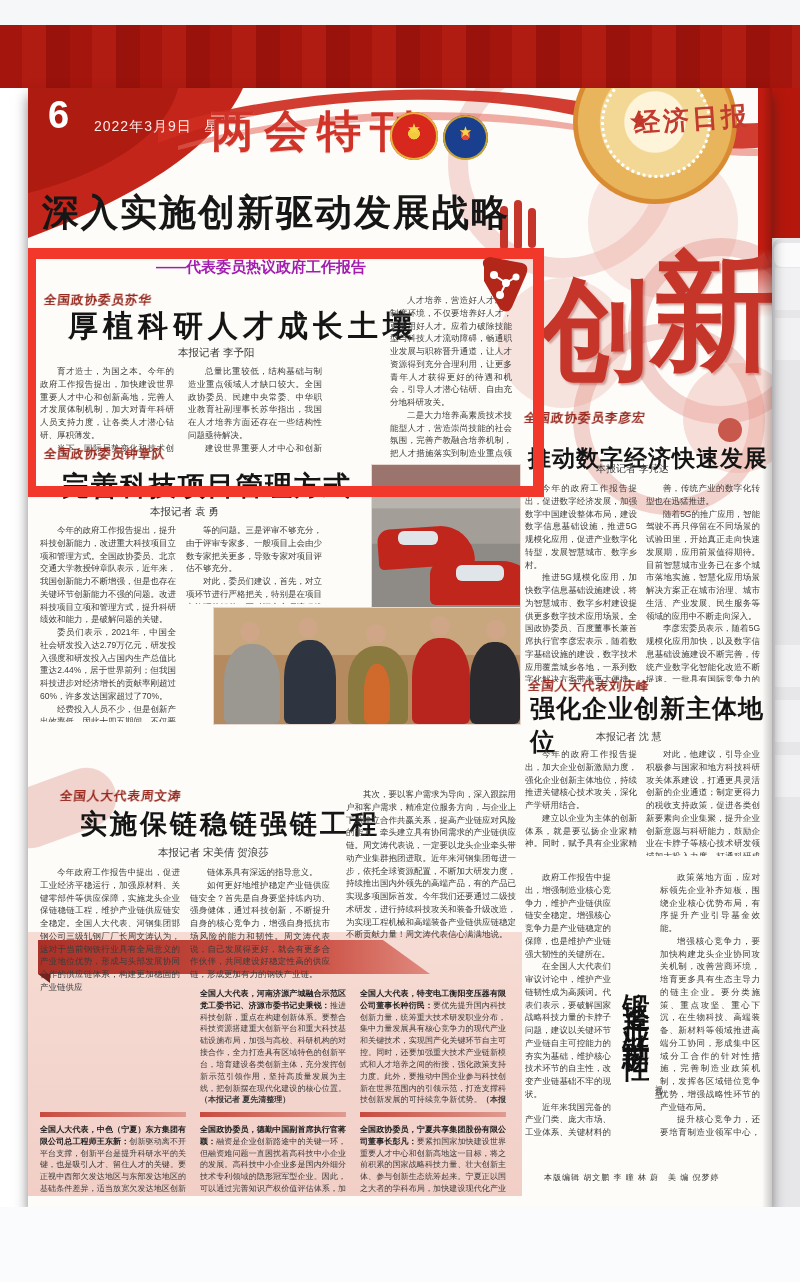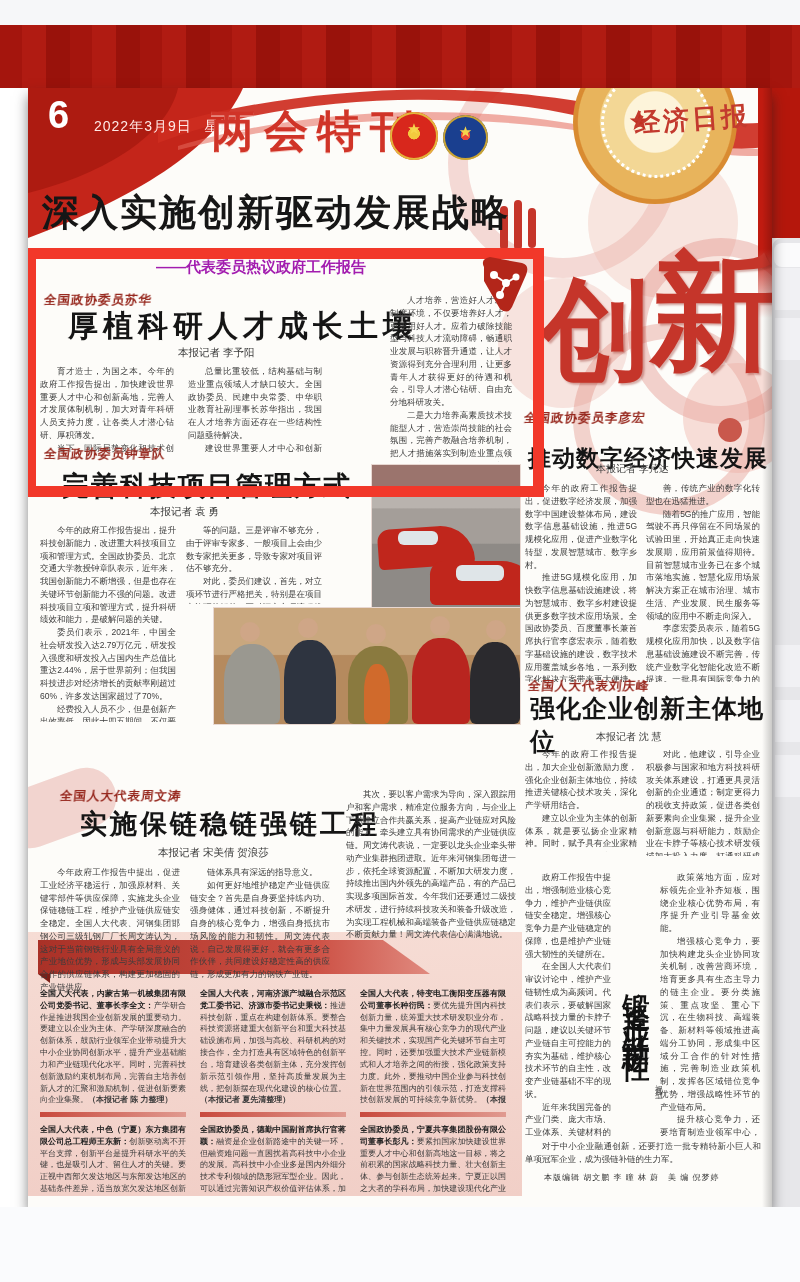--- a/index.html
+++ b/index.html
@@ -222,23 +222,20 @@
       <p>如何更好地维护稳定产业链供应链安全？首先是自身要坚持练内功、强身健体，通过科技创新，不断提升自身的核心竞争力，增强自身抵抗市场风险的能力和韧性。周文涛代表说，自己发展得更好，就会有更多合作伙伴，共同建设好稳定性高的供应链，形成更加有力的钢铁产业链。</p>
     </div>
   <div class="abs col" style="left:318px;top:700px;width:170px;height:226px;">
       <p>其次，要以客户需求为导向，深入跟踪用户和客户需求，精准定位服务方向，与企业上下游建立合作共赢关系，提高产业链应对风险的能力，牵头建立具有协同需求的产业链供应链。周文涛代表说，一定要以龙头企业牵头带动产业集群抱团进取。近年来河钢集团每进一步，依托全球资源配置，不断加大研发力度，持续推出国内外领先的高端产品，有的产品已实现多项国际首发。今年我们还要通过二级技术研发，进行持续科技攻关和装备升级改造，为实现工程机械和高端装备产业链供应链稳定不断贡献力量！周文涛代表信心满满地说。</p>
     </div>
 
   <div class="abs pink-panel">
     <div class="ribbon"></div>
     <div class="fold"></div>
     <div class="ribbon-t">代表委员话创新</div>
-    <div class="quote" style="left:12px;top:56px;width:146px;height:118px;">
-      <b>全国人大代表，内蒙古第一机械集团有限公司党委书记、董事长李全文：</b><span>产学研合作是推进我国企业创新发展的重要动力。要建立以企业为主体、产学研深度融合的创新体系，鼓励行业领军企业带动提升大中小企业协同创新水平，提升产业基础能力和产业链现代化水平。同时，完善科技创新激励约束机制布局，完善自主培养创新人才的汇聚和激励机制，促进创新要素向企业集聚。</span><span class="credit">（本报记者 陈 力整理）</span>
-    </div>
     <div class="quote" style="left:172px;top:56px;width:146px;height:118px;">
       <b>全国人大代表，河南济源产城融合示范区党工委书记、济源市委书记史秉锐：</b><span>推进科技创新，重点在构建创新体系。要整合科技资源搭建重大创新平台和重大科技基础设施布局，加强与高校、科研机构的对接合作，全力打造具有区域特色的创新平台，培育建设各类创新主体，充分发挥创新示范引领作用，坚持高质量发展为主线，把创新摆在现代化建设的核心位置。</span><span class="credit">（本报记者 夏先清整理）</span>
     </div>
     <div class="quote" style="left:332px;top:56px;width:146px;height:118px;">
       <b>全国人大代表，特变电工衡阳变压器有限公司董事长种衍民：</b><span>要优先提升国内科技创新力量，统筹重大技术研发职业分布，集中力量发展具有核心竞争力的现代产业和关键技术，实现国产化关键环节自主可控。同时，还要加强重大技术产业链新模式和人才培养之间的衔接，强化政策支持力度。此外，要推动中国企业参与科技创新在世界范围内的引领示范，打造支撑科技创新发展的可持续竞争新优势。</span><span class="credit">（本报记者 刘 麟整理）</span>
     </div>
     <div class="divider" style="left:12px;top:180px;width:146px;"></div>
     <div class="divider" style="left:172px;top:180px;width:146px;"></div>
     <div class="divider" style="left:332px;top:180px;width:146px;"></div>
     <div class="quote" style="left:12px;top:192px;width:146px;height:68px;">
@@ -281,23 +278,20 @@
       <p>在全国人大代表们审议讨论中，维护产业链韧性成为高频词。代表们表示，要破解国家战略科技力量的卡脖子问题，建议以关键环节产业链自主可控能力的夯实为基础，维护核心技术环节的自主性，改变产业链基础不牢的现状。</p>
       <p>近年来我国完备的产业门类、庞大市场、工业体系、关键材料的产业基础不断夯实筑牢，但产业链韧性仍需持续增强，补齐基础薄弱点。集成电路设备等中的高端零部件依赖进口，部分产业链核心环节受制于人，一旦被断供，整个产业链就可能陷入停滞，国产替代产业链亟待补链强链。</p>
     </div>
   <div class="abs vhead" style="left:590px;top:885px;height:180px;">锻造产业链韧性</div>
   <div class="abs vauthor" style="left:624px;top:990px;height:40px;">祝君壁</div>
   <div class="abs col" style="left:632px;top:783px;width:100px;height:266px;">
       <p>政策落地方面，应对标领先企业补齐短板，围绕企业核心优势布局，有序提升产业引导基金效能。</p>
       <p>增强核心竞争力，要加快构建龙头企业协同攻关机制，改善营商环境，培育更多具有生态主导力的链主企业。要分类施策、重点攻坚、重心下沉，在生物科技、高端装备、新材料等领域推进高端分工协同，形成集中区域分工合作的针对性措施，完善制造业政策机制，发挥各区域错位竞争优势，增强战略性环节的产业链布局。</p>
       <p>提升核心竞争力，还要培育制造业领军中心，在打造国家先进制造业领军中心企业布局的基础上，加快打造一批高水平产业基础能力合作平台，以链主中心为纽带，以龙头链主企业为牵引，带动产业链供应链协同，推动产业链迈上中高端。</p>
     </div>
-  <div class="abs col" style="left:497px;top:1052px;width:236px;height:28px;">
-    <p style="text-indent:2em;">对于中小企业融通创新，还要打造一批专精特新小巨人和单项冠军企业，成为强链补链的生力军。</p>
-  </div>
   <div class="abs fcredit" style="left:516px;top:1084px;width:220px;">本版编辑 胡文鹏 李 瞳 林 蔚　美 编 倪梦婷</div>
 
   <div class="abs paper-curl"></div>
 </div>
 
 <div class="abs bottom-bar">
   
   
 </div>
 

